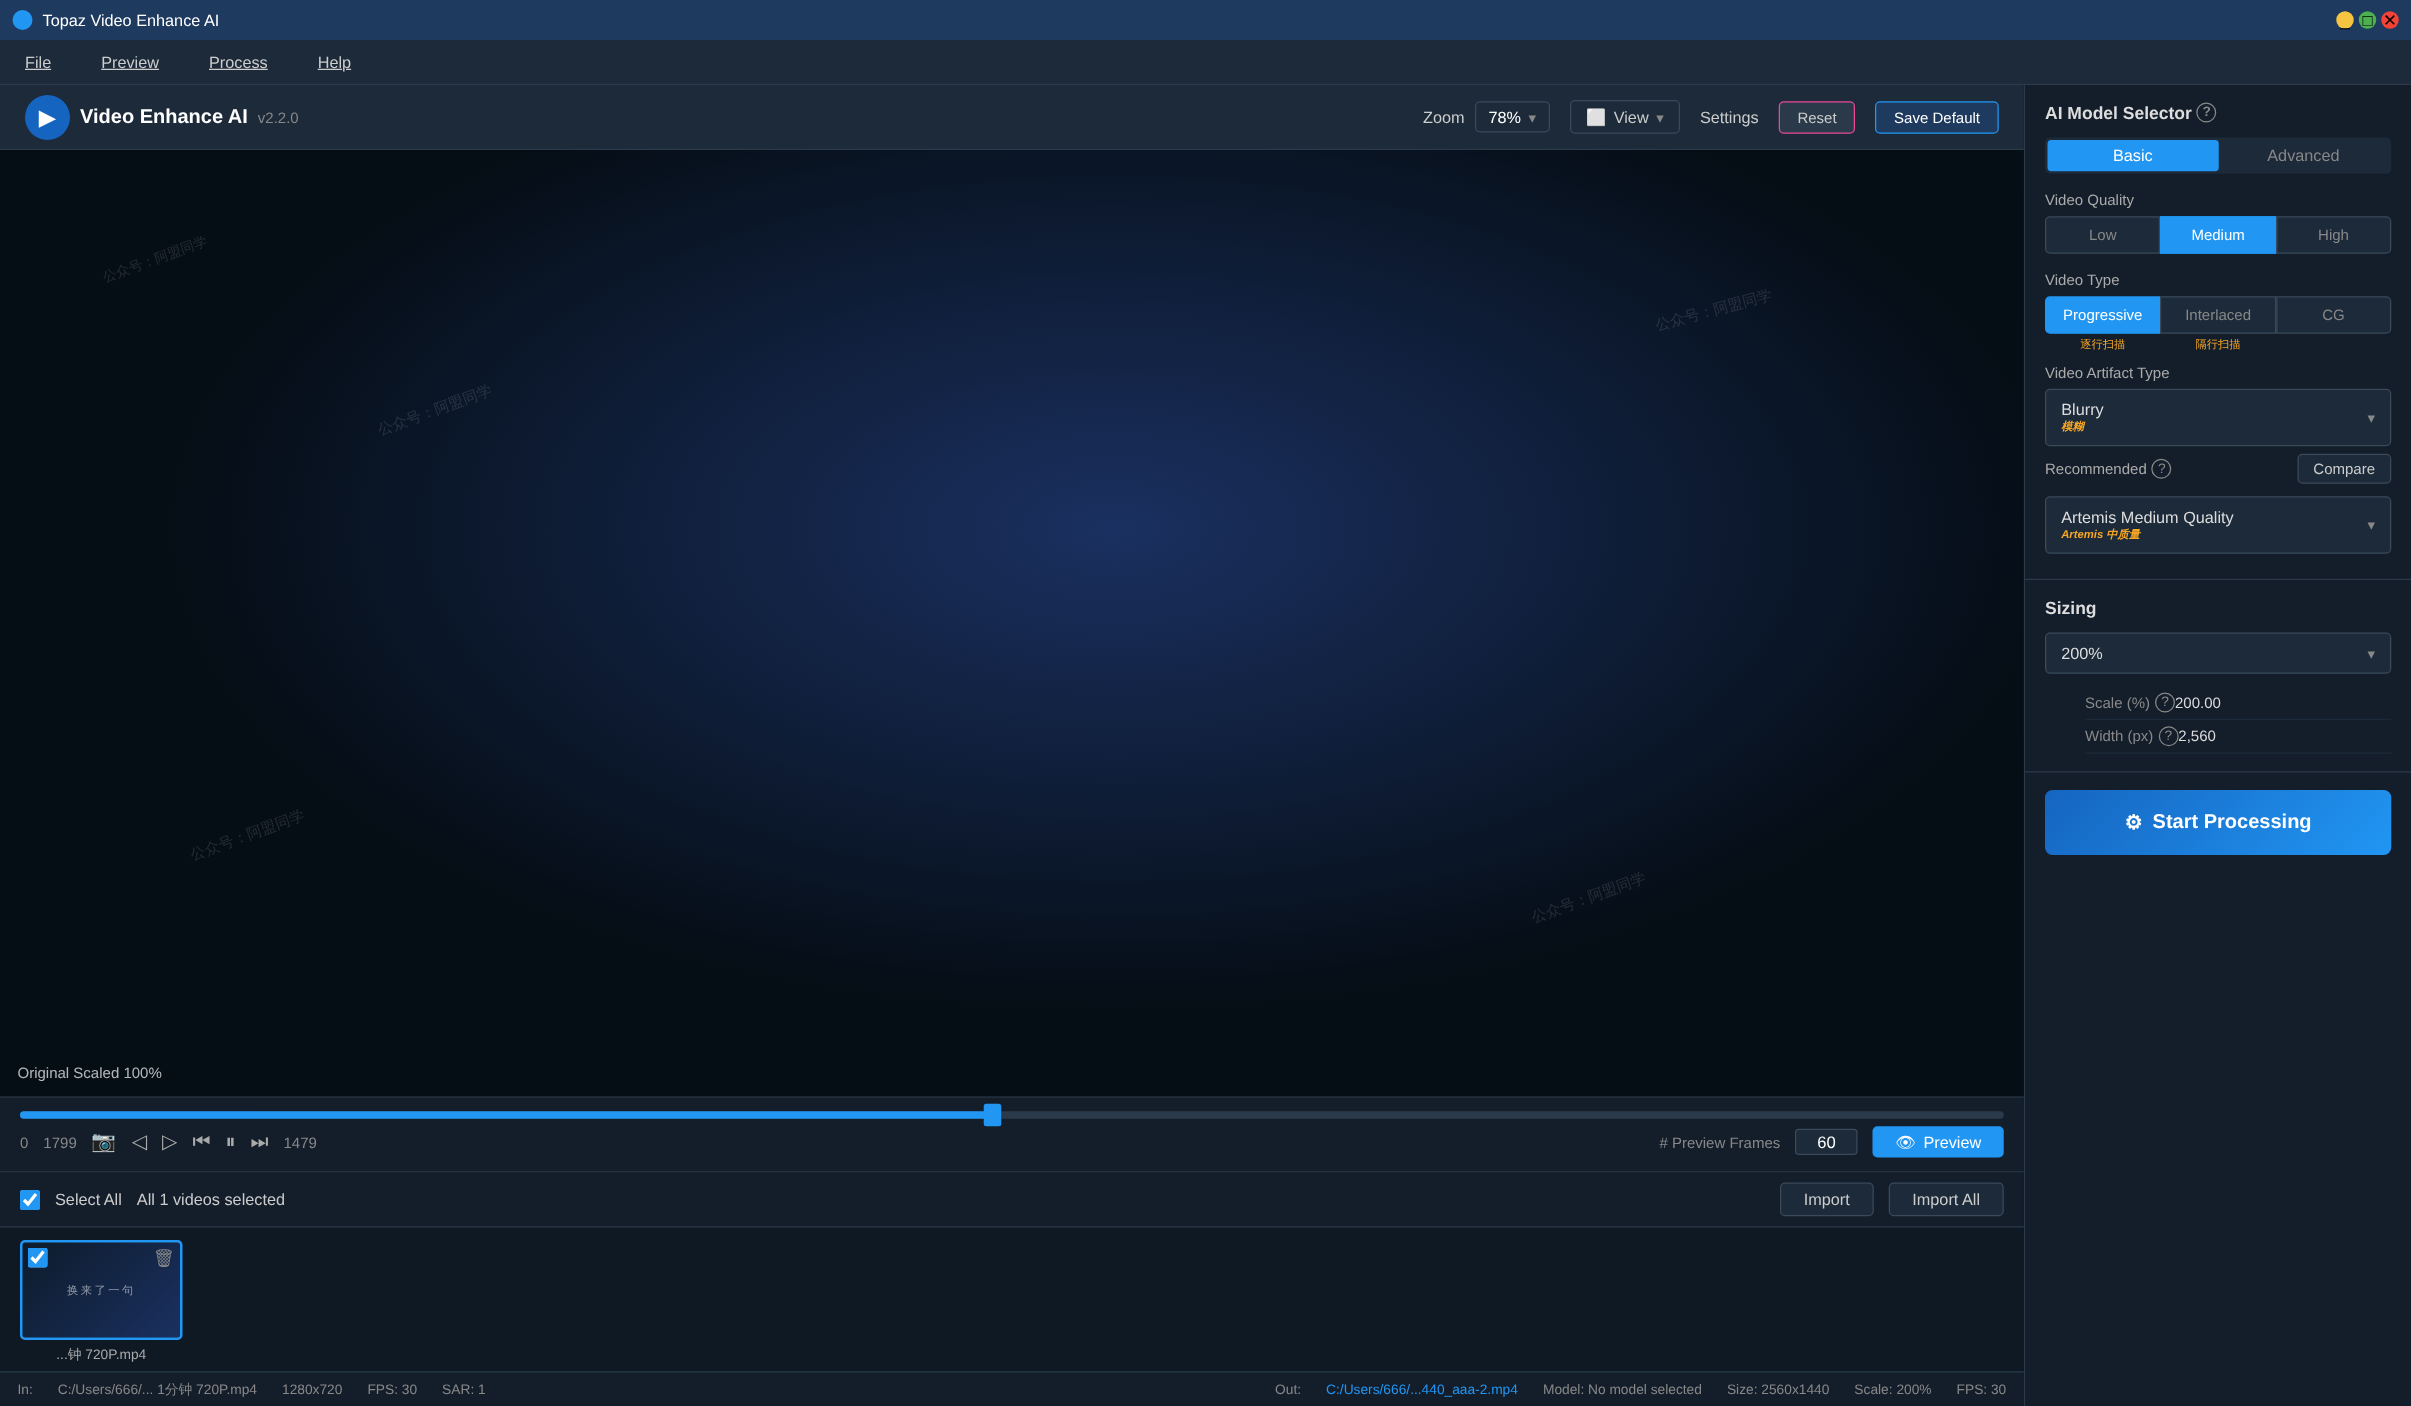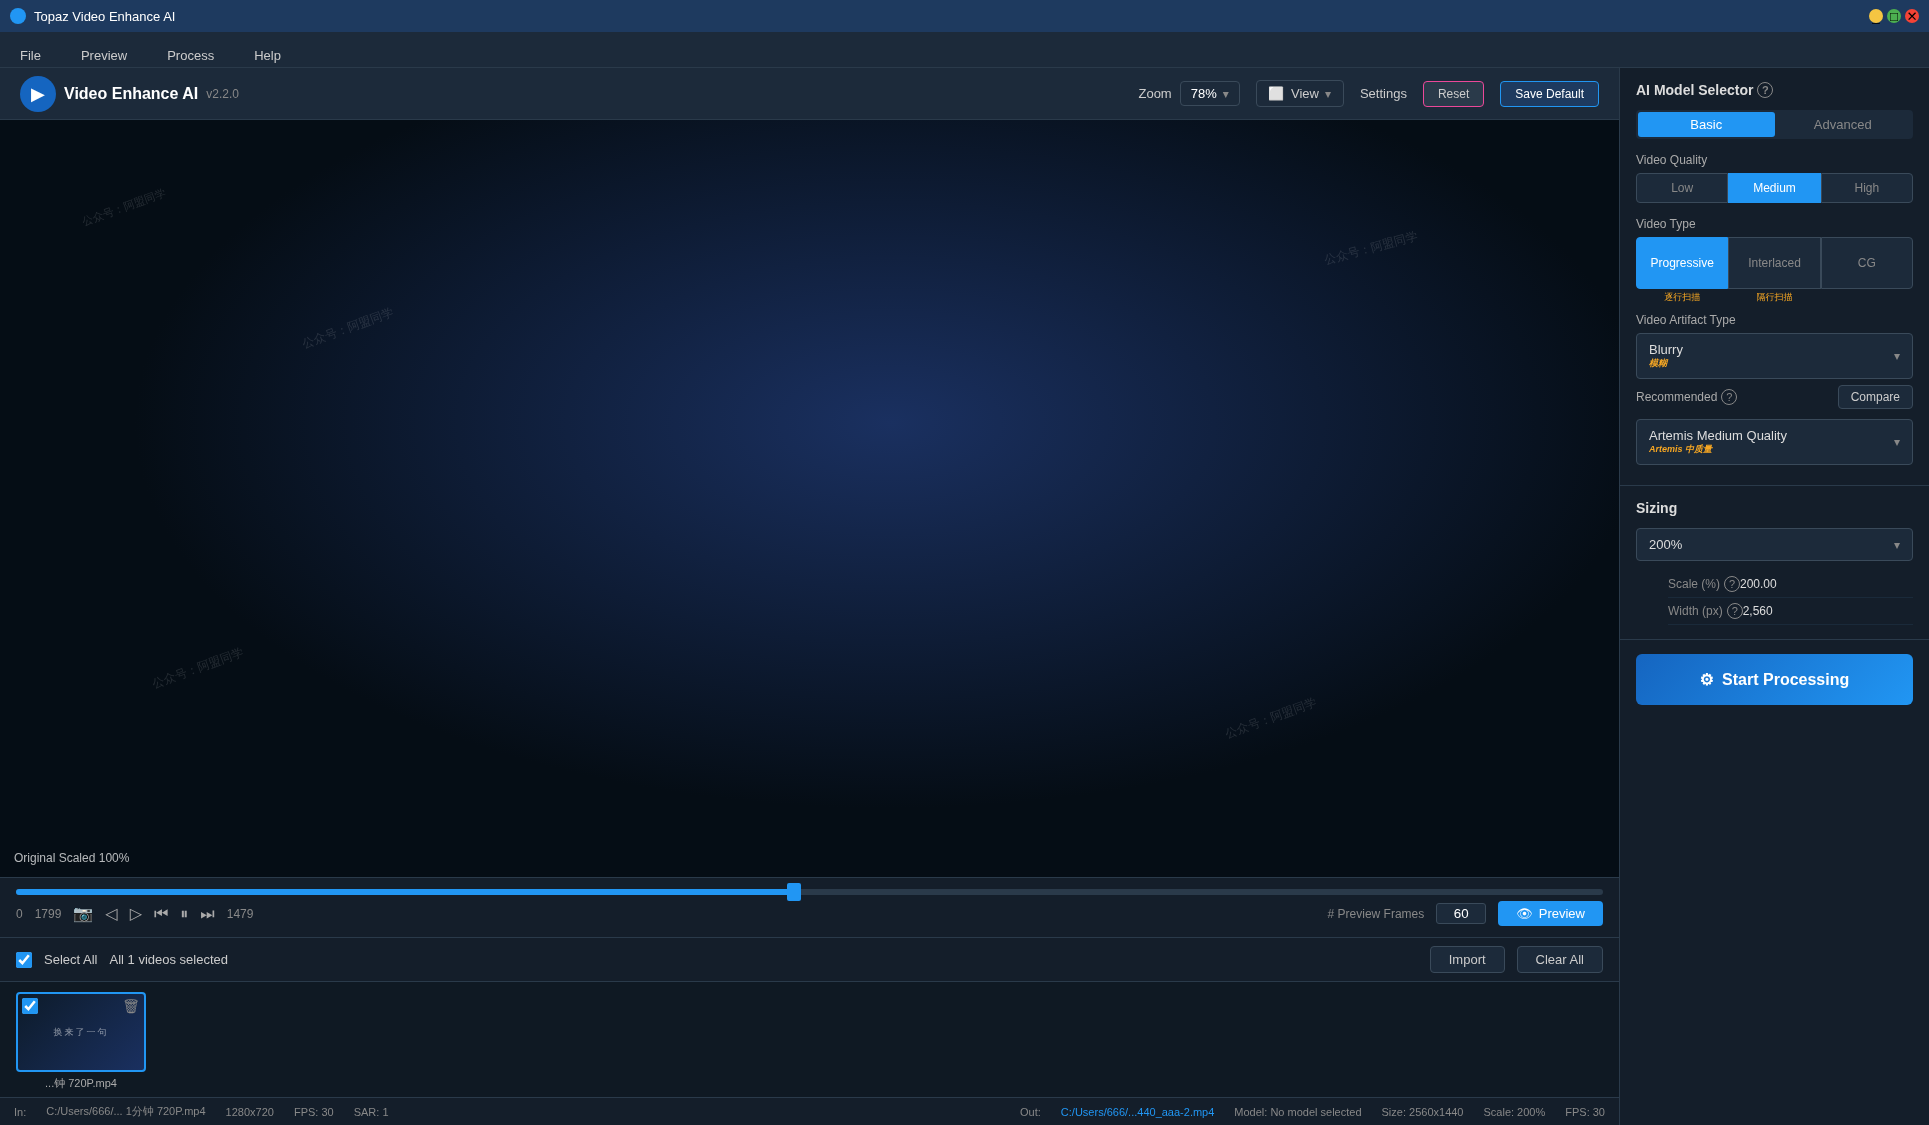--- a/index.html
+++ b/index.html
@@ -46,24 +46,25 @@
     }
     .btn-min { background: #f5c542; }
     .btn-max { background: #4caf50; }
     .btn-close { background: #f44336; }
 
     
     .menu-bar {
       background: #1c2a3a;
       height: 36px;
       display: flex;
-      align-items: flex-end;
+      align-items: center;
       padding: 0 10px;
       gap: 20px;
       border-bottom: 1px solid #2a3a4a;
+      text-decoration: underline;
     }
     .menu-item {
       color: #ccc;
       cursor: pointer;
       padding: 4px 10px;
       border-radius: 3px;
       font-size: 13px;
     }
 
     
@@ -487,21 +488,21 @@
 
     
     .video-type-btns {
       display: flex;
       gap: 0;
       margin-bottom: 14px;
     }
     .vt-btn {
       flex: 1;
       text-align: center;
-      padding: 18px 4px;
+      padding: 7px 4px;
       background: #1c2a3a;
       border: 1px solid #3a4a5a;
       color: #888;
       cursor: pointer;
       font-size: 12px;
       position: relative;
     }
     .vt-btn:first-child { border-radius: 4px 0 0 4px; }
     .vt-btn:last-child { border-radius: 0 4px 4px 0; }
     .vt-btn.active {
@@ -711,21 +712,21 @@
       </div>
     </div>
 
     <div class="file-list-area">
       <div class="file-list-header">
         <input type="checkbox" class="select-all-check" checked="" style="">
         <span class="select-all-label">Select All</span>
         <span class="selected-count">All 1 videos selected</span>
         <div class="file-list-spacer"></div>
         <button class="import-btn">Import</button>
-        <button class="clear-btn">Clear All</button>
+        <button class="clear-btn">Import All</button>
       </div>
       <div class="file-list-content">
         <div class="file-item">
           <div class="file-thumbnail">
             <input type="checkbox" class="file-check" checked="" style="">
             <span class="thumb-text">换来了一句</span>
             <span class="file-delete">🗑</span>
           </div>
           <div class="file-name">...钟 720P.mp4</div>
         </div>

